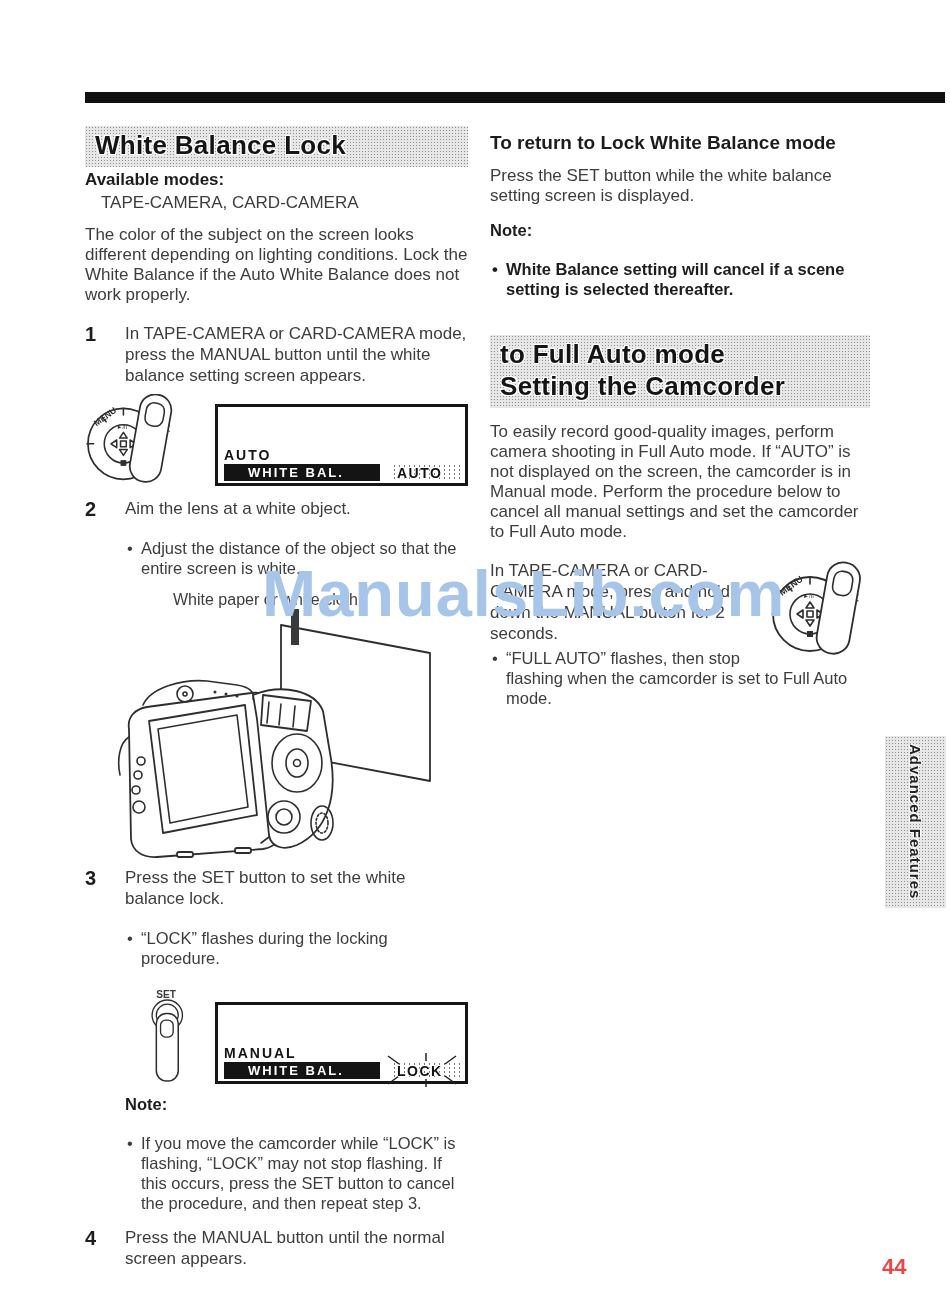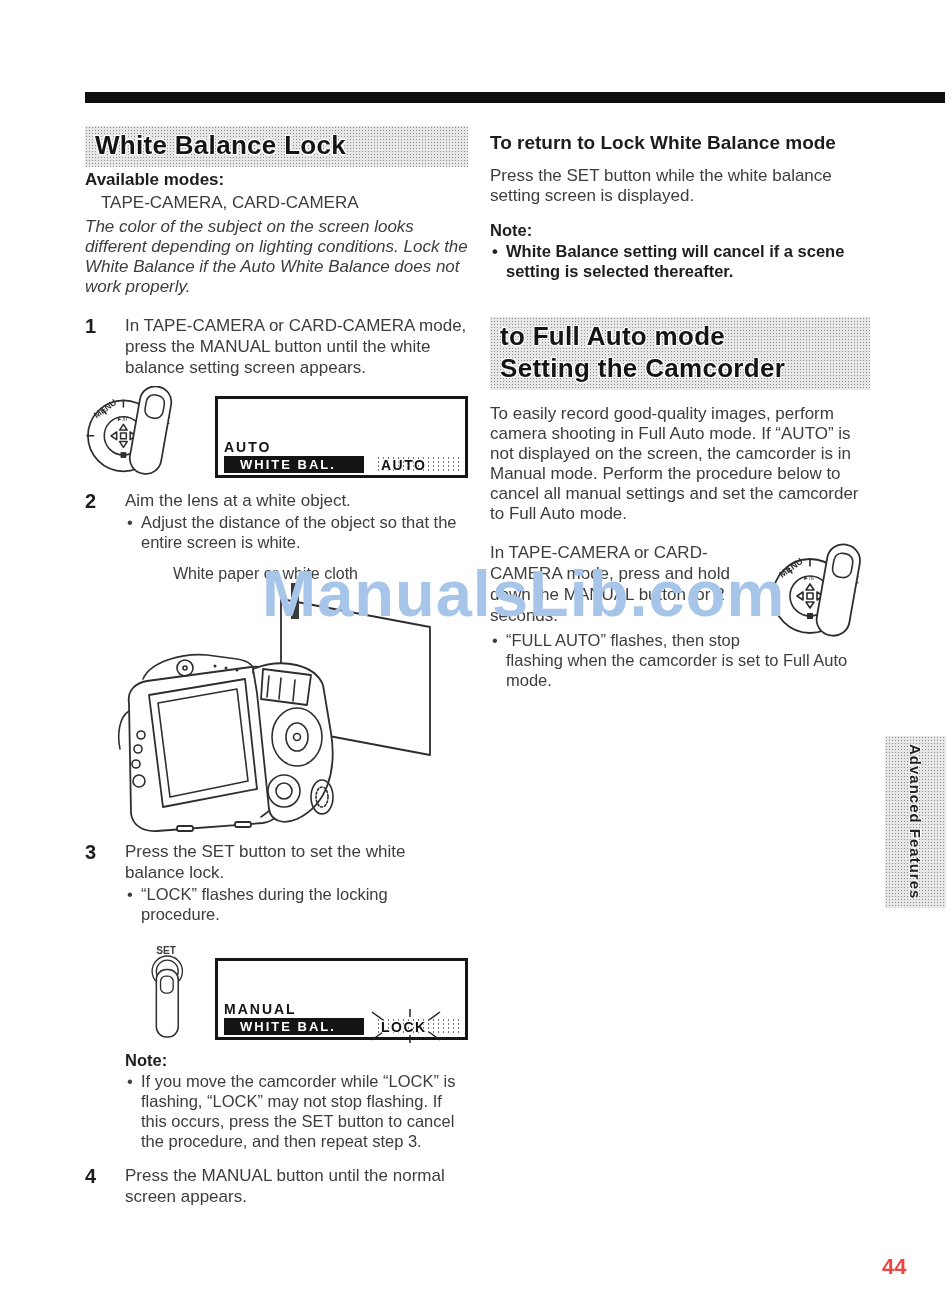--- a/index.html
+++ b/index.html
@@ -26,35 +26,35 @@
   }
   .h-sub{font-size:19px;font-weight:bold;color:#1d1d1d;margin:22px 0 0 0;line-height:22px;}
   p{margin:0;}
   .body-text{font-size:17px;line-height:20px;margin-top:12px;}
   .modes-label{font-size:17px;font-weight:bold;color:#1d1d1d;margin-top:3px;line-height:20px;}
   .modes-value{font-size:17px;margin:3px 0 0 16px;line-height:20px;}
 
   .step{display:flex;margin-top:14px;}
   .step-num{width:40px;flex:none;font-size:20px;font-weight:bold;color:#1d1d1d;line-height:22px;}
   .step-body{flex:1;font-size:17px;line-height:21px;}
-  .bullet-item{position:relative;padding-left:16px;margin-top:1px;font-size:16.5px;line-height:20px;}
+  .bullet-item{position:relative;padding-left:16px;margin-top:19px;font-size:16.5px;line-height:20px;}
   .bullet-item::before{content:"\2022";position:absolute;left:2px;}
   .bold-note .bullet-item{font-weight:bold;color:#1d1d1d;}
 
   .note-label{font-size:16.5px;font-weight:bold;color:#1d1d1d;line-height:20px;}
   .note-block{margin:10px 0 0 40px;}
   .note-block-right{margin:14px 0 0 0;}
 
   .illus-row{display:flex;align-items:flex-end;justify-content:space-between;margin-top:8px;}
   .set-row{display:flex;align-items:flex-end;margin-left:57px;margin-top:12px;}
 
   .screen{border:3px solid #161616;width:247px;height:76px;position:relative;background:#fff;flex:none;}
   .screen .mode{position:absolute;left:6px;bottom:21px;font-weight:bold;font-size:14px;letter-spacing:2px;color:#141414;line-height:14px;}
   .screen .menurow{position:absolute;left:6px;right:3px;bottom:2px;height:17px;display:flex;align-items:stretch;}
-  .menu-bar{background:#141414;color:#ffffff;font-weight:bold;font-size:13px;letter-spacing:2px;padding:0 16px;width:108px;flex:none;line-height:17px;}
+  .menu-bar{background:#141414;color:#ffffff;font-weight:bold;font-size:13px;letter-spacing:2px;padding:0 24px;width:108px;flex:none;line-height:17px;}
   .value-strip{
     flex:1;margin-left:12px;display:flex;align-items:center;padding-left:5px;position:relative;
     background-image:radial-gradient(#777 0.9px, rgba(0,0,0,0) 1px);
     background-size:5px 4px;
   }
   .value-text{font-weight:bold;font-size:14px;letter-spacing:1.5px;color:#111;
     text-shadow:1px 0 0 #fff,-1px 0 0 #fff,0 1px 0 #fff,0 -1px 0 #fff;position:relative;z-index:2;}
   .rays{position:absolute;left:-6px;top:-9px;z-index:1;}
 
   .caption{font-size:16px;line-height:19px;margin:12px 0 0 88px;}
@@ -87,21 +87,21 @@
 
   <div class="col col-left">
 
     <div class="section-bar dither">
       <span>White Balance Lock</span>
     </div>
 
     <p class="modes-label">Available modes:</p>
     <p class="modes-value">TAPE-CAMERA, CARD-CAMERA</p>
 
-    <p class="body-text" style="margin-top:4px;font-style:italic;">The color of the subject on the screen looks different depending on lighting conditions. Lock the White Balance if the Auto White Balance does not work properly.</p>
+    <p class="body-text" style="margin-top:12px;">The color of the subject on the screen looks different depending on lighting conditions. Lock the White Balance if the Auto White Balance does not work properly.</p>
 
     <div class="step" style="margin-top:18px;">
       <div class="step-num">1</div>
       <div class="step-body">In TAPE-CAMERA or CARD-CAMERA mode, press the MANUAL button until the white balance setting screen appears.</div>
     </div>
 
     <div class="illus-row">
       <svg width="96" height="92" viewBox="0 0 100 96">
         <circle cx="40" cy="52" r="37" class="lineart-fill"></circle>
         <line x1="2" y1="52" x2="9" y2="52" class="lineart"></line>

